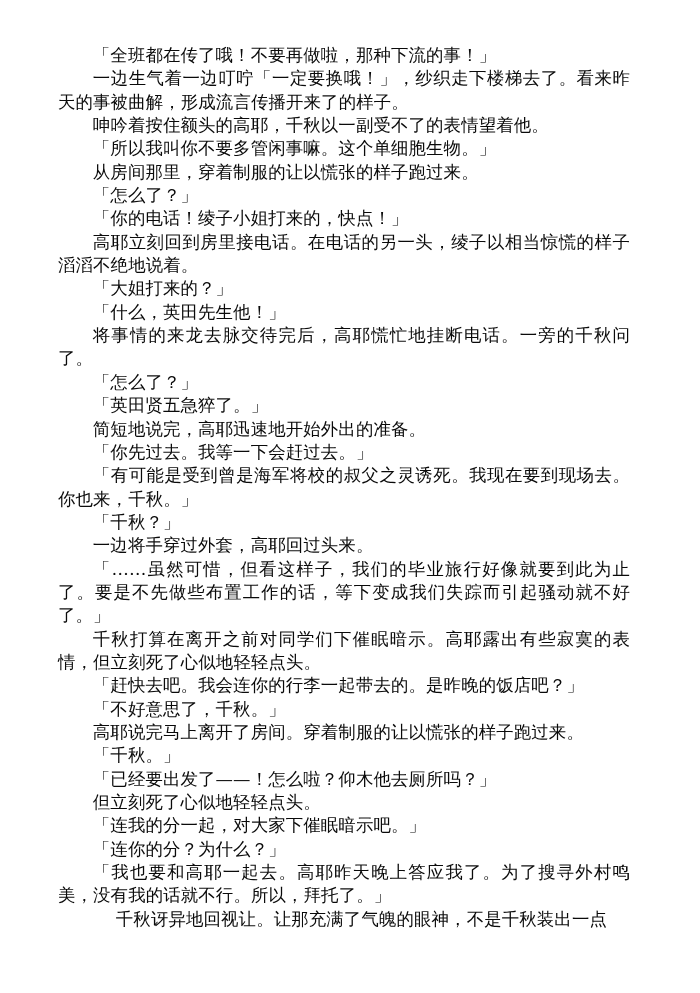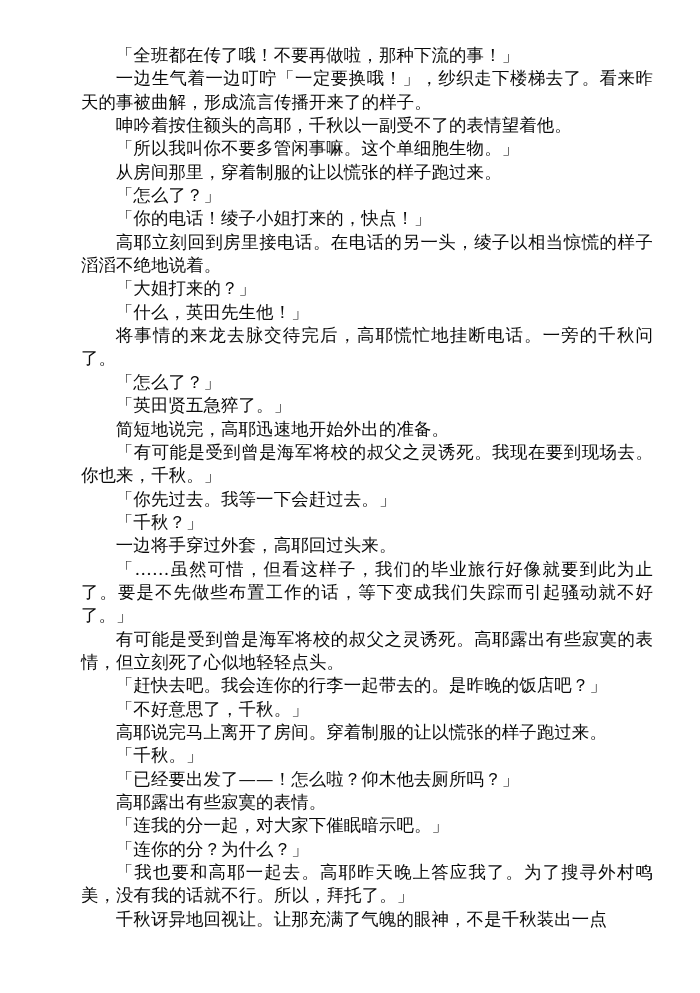--- a/index.html
+++ b/index.html
@@ -24,35 +24,34 @@
     left: 58px;
     top: 44px;
     width: 572px;
     font-family: "DejaVu Serif", "Liberation Serif", serif;
     font-size: 17.4px;
     line-height: 23.35px;
     color: #0a0a0a;
     text-align: justify;
     text-justify: inter-character;
     letter-spacing: 0.15px;
-    margin-left: 23px;
     -webkit-font-smoothing: none;
   }
   p.para {
     margin: 0;
     padding: 0;
     text-indent: 2em;
     text-align: justify;
     text-justify: inter-character;
     word-break: break-all;
     overflow-wrap: anywhere;
     hanging-punctuation: none;
   }
   p.para.last {
-    text-align: left;
+    text-align: center;
   }
 </style>
 </head>
 <body>
 
 <div id="page">
   <div id="text-body">
       <p class="para">「全班都在传了哦！不要再做啦，那种下流的事！」</p>
       <p class="para">一边生气着一边叮咛「一定要换哦！」，纱织走下楼梯去了。看来昨天的事被曲解，形成流言传播开来了的样子。</p>
       <p class="para">呻吟着按住额头的高耶，千秋以一副受不了的表情望着他。</p>
@@ -60,30 +59,30 @@
       <p class="para">从房间那里，穿着制服的让以慌张的样子跑过来。</p>
       <p class="para">「怎么了？」</p>
       <p class="para">「你的电话！绫子小姐打来的，快点！」</p>
       <p class="para">高耶立刻回到房里接电话。在电话的另一头，绫子以相当惊慌的样子滔滔不绝地说着。</p>
       <p class="para">「大姐打来的？」</p>
       <p class="para">「什么，英田先生他！」</p>
       <p class="para">将事情的来龙去脉交待完后，高耶慌忙地挂断电话。一旁的千秋问了。</p>
       <p class="para">「怎么了？」</p>
       <p class="para">「英田贤五急猝了。」</p>
       <p class="para">简短地说完，高耶迅速地开始外出的准备。</p>
+      <p class="para">「你先过去。我等一下会赶过去。」</p>
       <p class="para">「有可能是受到曾是海军将校的叔父之灵诱死。我现在要到现场去。你也来，千秋。」</p>
-      <p class="para">「你先过去。我等一下会赶过去。」</p>
       <p class="para">「千秋？」</p>
       <p class="para">一边将手穿过外套，高耶回过头来。</p>
       <p class="para">「……虽然可惜，但看这样子，我们的毕业旅行好像就要到此为止了。要是不先做些布置工作的话，等下变成我们失踪而引起骚动就不好了。」</p>
-      <p class="para">有可能是受到曾是海军将校的叔父之灵诱死。高耶露出有些寂寞的表情，但立刻死了心似地轻轻点头。</p>
+      <p class="para">千秋打算在离开之前对同学们下催眠暗示。高耶露出有些寂寞的表情，但立刻死了心似地轻轻点头。</p>
       <p class="para">「赶快去吧。我会连你的行李一起带去的。是昨晚的饭店吧？」</p>
       <p class="para">「不好意思了，千秋。」</p>
       <p class="para">高耶说完马上离开了房间。穿着制服的让以慌张的样子跑过来。</p>
       <p class="para">「千秋。」</p>
       <p class="para">「已经要出发了——！怎么啦？仰木他去厕所吗？」</p>
-      <p class="para">高耶露出有些寂寞的表情。</p>
+      <p class="para">但立刻死了心似地轻轻点头。</p>
       <p class="para">「连我的分一起，对大家下催眠暗示吧。」</p>
       <p class="para">「连你的分？为什么？」</p>
       <p class="para">「我也要和高耶一起去。高耶昨天晚上答应我了。为了搜寻外村鸣美，没有我的话就不行。所以，拜托了。」</p>
       <p class="para last">千秋讶异地回视让。让那充满了气魄的眼神，不是千秋装出一点</p>
     </div>
 </div>
 
 </body></html>

